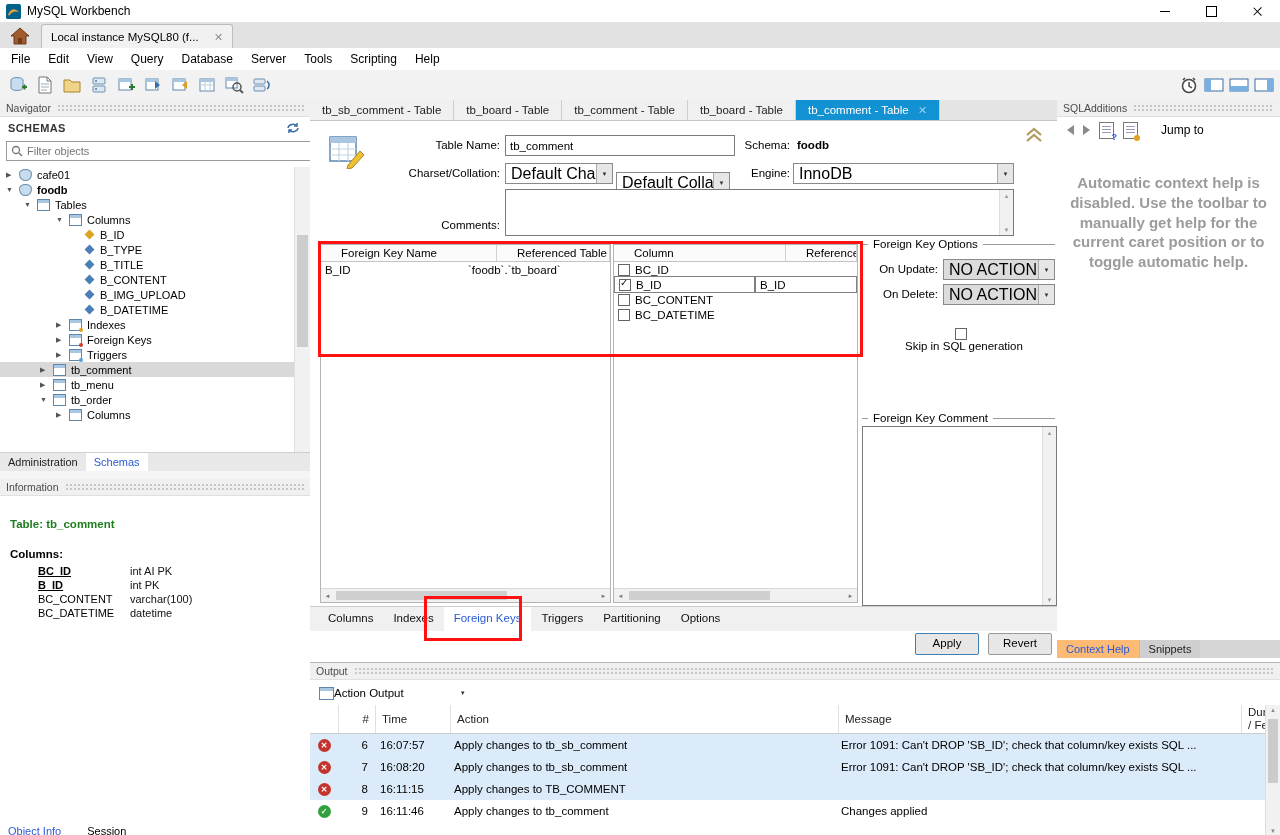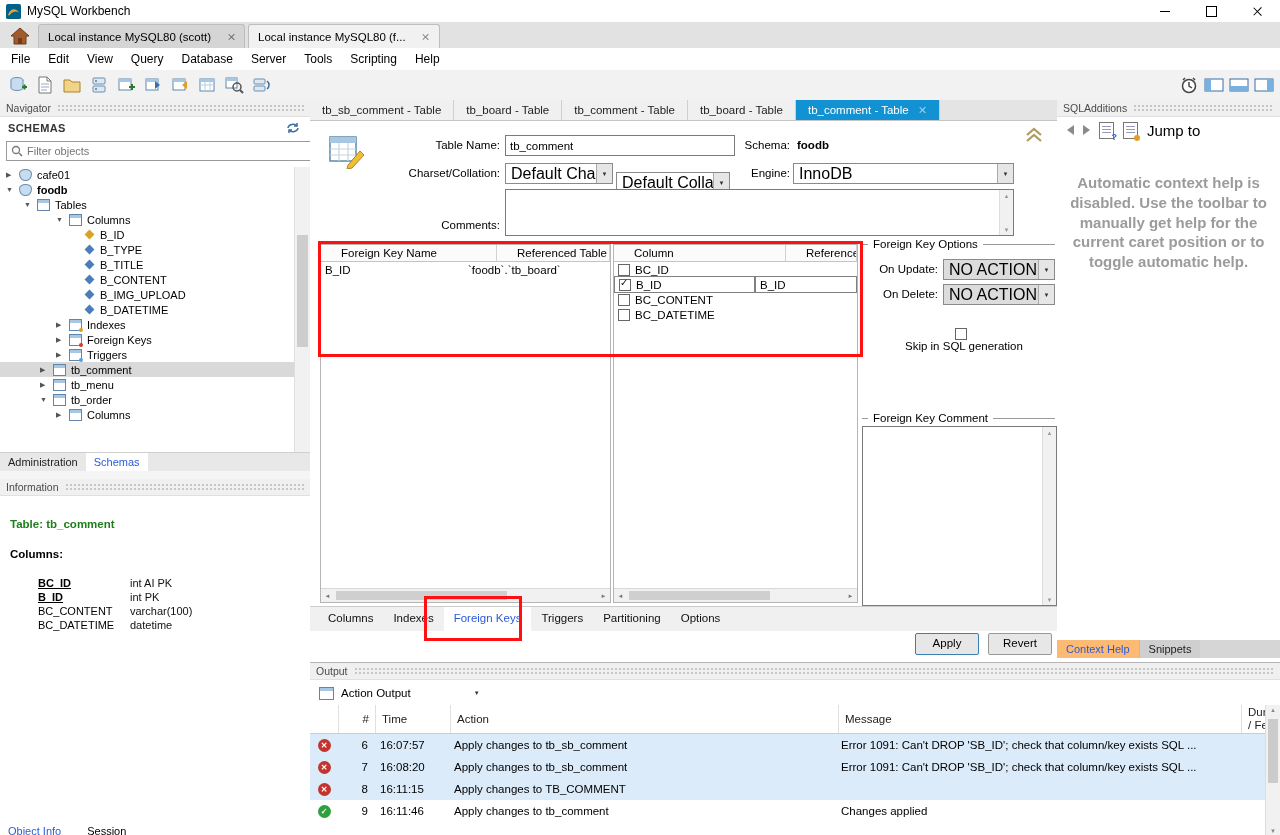--- a/index.html
+++ b/index.html
@@ -68,21 +68,21 @@
   .dia.pk{background:#d9a520;}
   .tree-scroll{position:absolute;right:0;top:0;width:15px;height:285px;background:#f1f1f1;border-left:1px solid #e0e0e0;}
   .tree-thumb{position:absolute;left:2px;right:2px;top:68px;height:112px;background:#cdcdcd;}
   .nav-tabs{height:18px;background:#e8e8e8;border-top:1px solid #cfcfcf;display:flex;font-size:11px;}
   .nav-tab{padding:0 8px;display:flex;align-items:center;color:#222;}
   .nav-tab.active{background:#fff;color:var(--link_blue,#2a5bd7);}
   .nav-gutter{height:8px;background:#f5f5f5;}
   .info-body{padding:22px 10px 0 10px;font-size:11px;}
   .info-table-line{color:var(--info_green,#1e7e1e);font-size:11.5px;}
   .info-table-line .lab{font-weight:bold;}
-  .info-cols-label{font-weight:bold;margin-top:18px;margin-bottom:16px;font-size:11.5px;}
+  .info-cols-label{font-weight:bold;margin-top:18px;margin-bottom:4px;font-size:11.5px;}
   .info-row{display:flex;padding-left:28px;height:14px;align-items:center;}
   .info-name{width:92px;font-size:11px;}
   .info-name.key{text-decoration:underline;font-weight:bold;}
   .info-type{font-size:11px;color:#111;}
   .nav-footer{position:absolute;bottom:0;left:0;right:0;height:10px;overflow:hidden;background:#fff;}
   .nav-footer-inner{display:flex;gap:26px;padding-left:8px;font-size:11px;height:16px;align-items:flex-start;}
   .foot-tab.active{color:var(--link_blue,#2a5bd7);}
 
   
   .editor{position:absolute;left:310px;top:100px;width:747px;height:562px;background:#fff;border-right:1px solid #c2c2c2;}
@@ -134,30 +134,30 @@
   
   .sqladd{position:absolute;left:1057px;top:100px;width:223px;height:562px;background:#fff;}
   .sa-toolbar{height:26px;display:flex;align-items:center;gap:9px;padding:0 10px;}
   .nav-arrow{width:0;height:0;border-top:5px solid transparent;border-bottom:5px solid transparent;}
   .nav-arrow.back{border-right:7px solid #8a8a8a;}
   .nav-arrow.fwd{border-left:7px solid #8a8a8a;}
   .doc-ico{width:13px;height:15px;border:1px solid #777;background:#fff;position:relative;}
   .doc-ico::before{content:'';position:absolute;left:2px;top:3px;right:2px;height:1px;background:#99b;box-shadow:0 3px 0 #99b,0 6px 0 #99b;}
   .doc-ico.q::after{content:'?';position:absolute;right:-4px;bottom:-4px;color:#2a5bd7;font-size:9px;font-weight:bold;}
   .doc-ico.g::after{content:'';position:absolute;right:-3px;bottom:-3px;width:6px;height:6px;border-radius:50%;background:#e0a020;}
-  .jump-to{font-size:15px;}
+  .jump-to{font-size:12px;margin-left:14px;}
   .help-text{padding:30px 8px 0 8px;text-align:center;font-size:15px;font-weight:bold;color:var(--help_gray,#9b9b9b);line-height:1.32;}
   .sa-tabs{position:absolute;left:0;top:540px;right:0;height:18px;background:#d6d6d6;display:flex;font-size:11px;}
   .sa-tab{padding:0 9px;display:flex;align-items:center;color:#222;}
   .sa-tab.active{background:#fdba74;color:var(--link_blue,#2a5bd7);}
   .sa-tab.plain{background:#cfcfcf;border-left:1px solid #bbb;}
 
   
   .output{position:absolute;left:310px;top:662px;width:970px;height:173px;background:#fff;border-top:1px solid #b5b5b5;}
-  .oselector{height:26px;display:flex;align-items:center;gap:7px;padding-left:9px;font-size:11.5px;}
+  .oselector{height:26px;display:flex;align-items:center;gap:0;padding-left:9px;font-size:11.5px;}
   .grid-mini{width:13px;height:11px;border:1px solid #5e87ad;position:relative;background:#fff;}
   .grid-mini::before{content:'';position:absolute;left:0;top:0;right:0;height:3px;background:#a9c7e0;}
   .osel-arrow{font-size:6px;color:#333;margin-left:56px;}
   .otable{position:absolute;left:0;top:42px;right:14px;bottom:0;}
   .ohead{display:flex;height:28px;border-bottom:1px solid #ccc;background:#fff;}
   .hcell{font-size:11.5px;color:#222;border-right:1px solid #e0e0e0;padding:2px 6px;display:flex;align-items:center;}
   .orow{display:flex;height:22px;align-items:center;}
   .orow.sel{background:#dcebfa;}
   .ocell{font-size:11.5px;padding:0 6px;white-space:nowrap;overflow:hidden;height:100%;display:flex;align-items:center;}
   .w-ic{width:28px;flex:none;justify-content:center;padding:0;}
@@ -199,24 +199,20 @@
           <span class="glyph-close"></span>
         </div>
     </div>
   </div>
 
   <div class="conn-tabs">
     <svg class="home-icon" viewBox="0 0 20 18">
       <path d="M10 1 L19 9 L16 9 L16 17 L4 17 L4 9 L1 9 Z" fill="#a05a2c" stroke="#6e3c1a" stroke-width="1"></path>
       <rect x="8" y="11" width="4" height="6" fill="#6e3c1a"></rect>
     </svg>
-    <div class="conn-tab inactive">
-      <span>Local instance MySQL80 (scott)</span>
-      <span class="tab-x"></span>
-    </div>
     <div class="conn-tab active">
       <span>Local instance MySQL80 (f...</span>
       <span class="tab-x"></span>
     </div>
   </div>
 
   <div class="menubar">
     <span class="menu-item">File</span>
     <span class="menu-item">Edit</span>
     <span class="menu-item">View</span>

